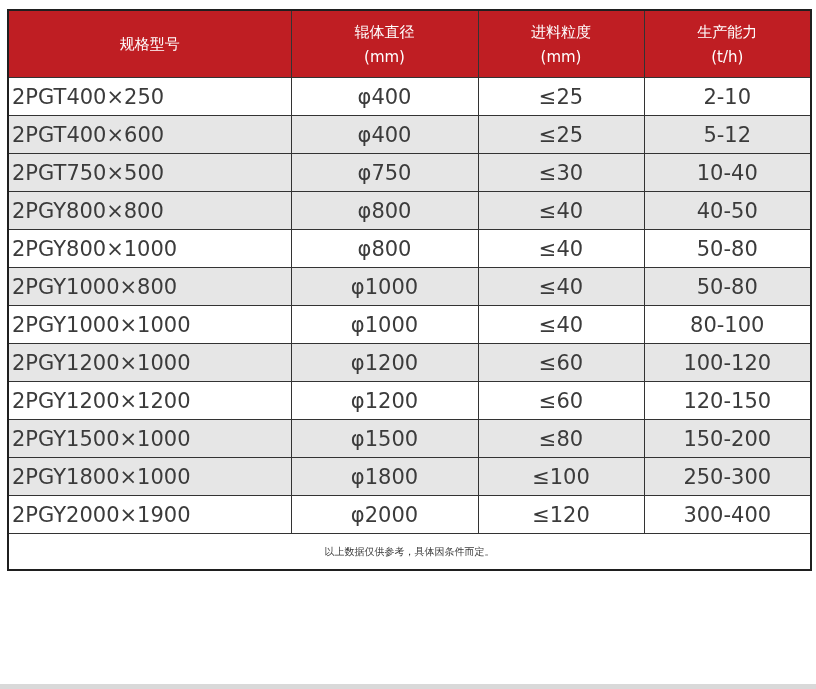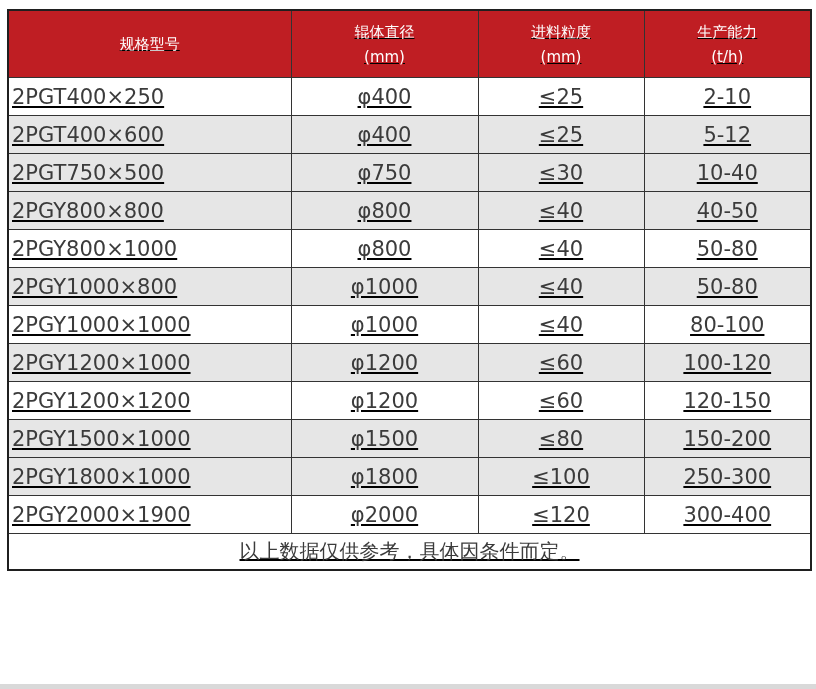--- a/index.html
+++ b/index.html
@@ -6,21 +6,20 @@
     margin: 0;
     padding: 0;
     width: 816px;
     height: 689px;
     background: #ffffff;
     font-family: "DejaVu Sans", "Liberation Sans", sans-serif;
     position: relative;
   }
   .table-wrap {
     padding: 9px 16px 0 7px;
-    text-decoration: underline;
   }
   table.spec-table {
     width: 803px;
     border-collapse: collapse;
     table-layout: fixed;
     border: 2px solid #1f1f1f;
   }
   table.spec-table th,
   table.spec-table td {
     border: 1px solid #333333;
@@ -59,21 +58,21 @@
     text-align: left;
     padding-left: 3px;
   }
   tbody tr.stripe td {
     background: #e6e6e6;
   }
   tfoot td {
     height: 33px;
     text-align: center;
     vertical-align: middle;
-    font-size: 20px;
+    font-size: 10px;
     color: #3b3b3b;
     background: #ffffff;
   }
   .bottom-strip {
     position: absolute;
     left: 0;
     bottom: 0;
     width: 816px;
     height: 5px;
     background: #d9d9d9;

